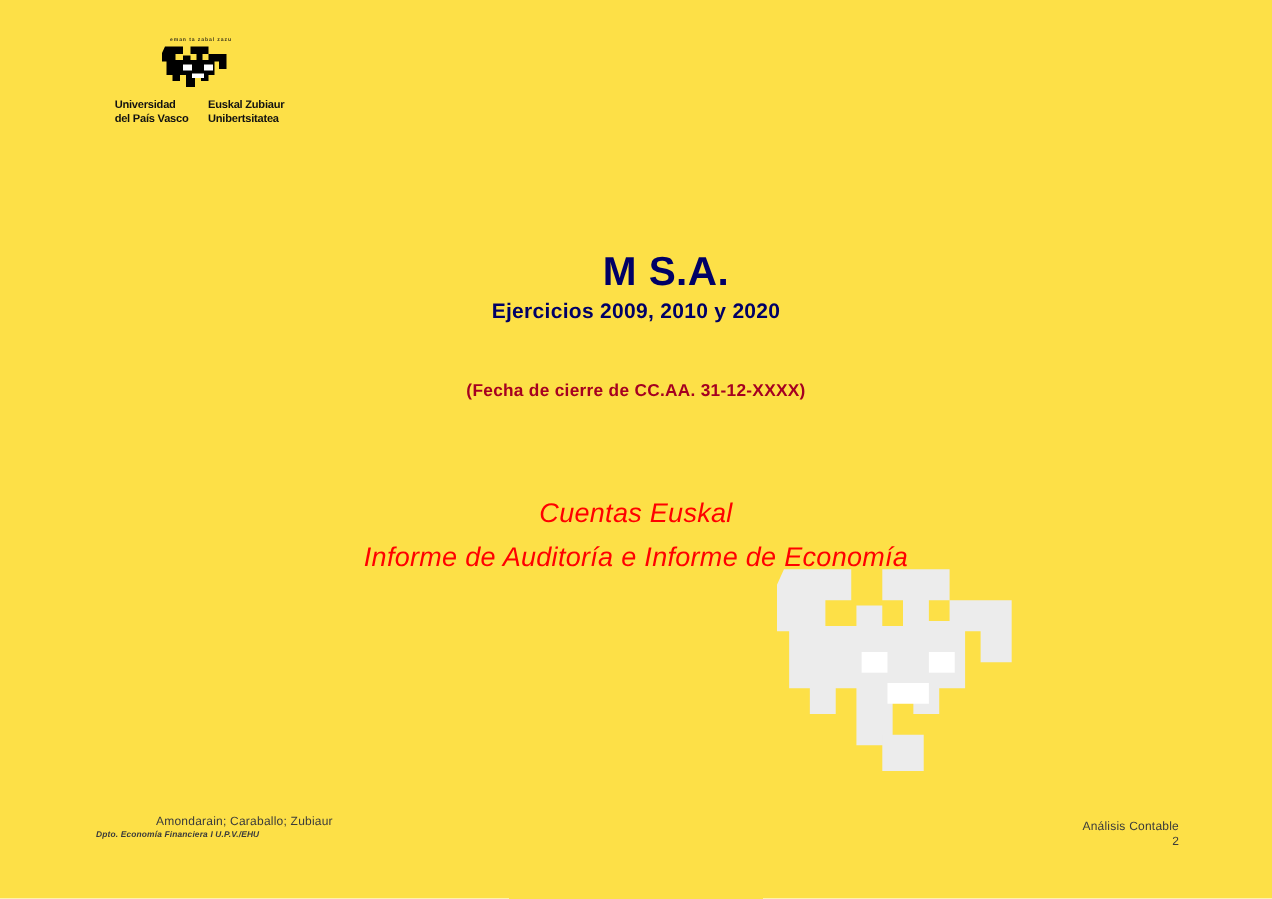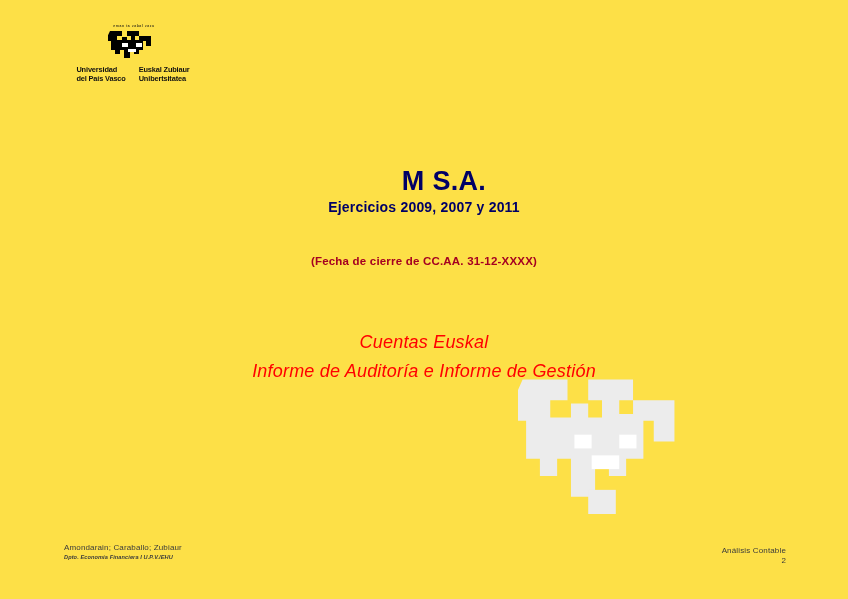--- a/index.html
+++ b/index.html
@@ -135,20 +135,21 @@
     position: absolute;
     left: 64px;
     top: 542px;
     text-align: left;
   }
   .footer-authors {
     font-size: 8px;
     color: #3b3b3b;
     line-height: 11px;
     letter-spacing: 0.15px;
+    margin-left: 40px;
   }
   .footer-dept {
     font-size: 5.6px;
     font-style: italic;
     font-weight: 700;
     color: #3b3b3b;
     line-height: 9px;
     letter-spacing: 0.1px;
   }
   .footer-right {
@@ -199,24 +200,24 @@
         <path d="M16 17 h5 v4 h-5 z" fill="#ffffff"></path>
         <path d="M29 17 h5 v4 h-5 z" fill="#ffffff"></path>
         <path d="M21 23 h8 v4 h-8 z" fill="#ffffff"></path>
         <path d="M20 33 h8 v7 h-8 z"></path>
       </g>
     </svg>
   </div>
 
   <div class="title-area">
     <div class="doc-title">M S.A.</div>
-    <div class="doc-subtitle">Ejercicios 2009, 2007 y 2011</div>
+    <div class="doc-subtitle">Ejercicios 2009, 2010 y 2020</div>
     <div class="doc-note">(Fecha de cierre de CC.AA. 31-12-XXXX)</div>
     <div class="doc-line-1">Cuentas Euskal</div>
-    <div class="doc-line-2">Informe de Auditoría e Informe de Gestión</div>
+    <div class="doc-line-2">Informe de Auditoría e Informe de Economía</div>
   </div>
 
   <div class="footer-left">
     <div class="footer-authors">Amondarain; Caraballo; Zubiaur</div>
     <div class="footer-dept">Dpto. Economía Financiera I U.P.V./EHU</div>
   </div>
 
   <div class="footer-right">
     <div class="footer-course">Análisis Contable</div>
     <div class="footer-page">2</div>

